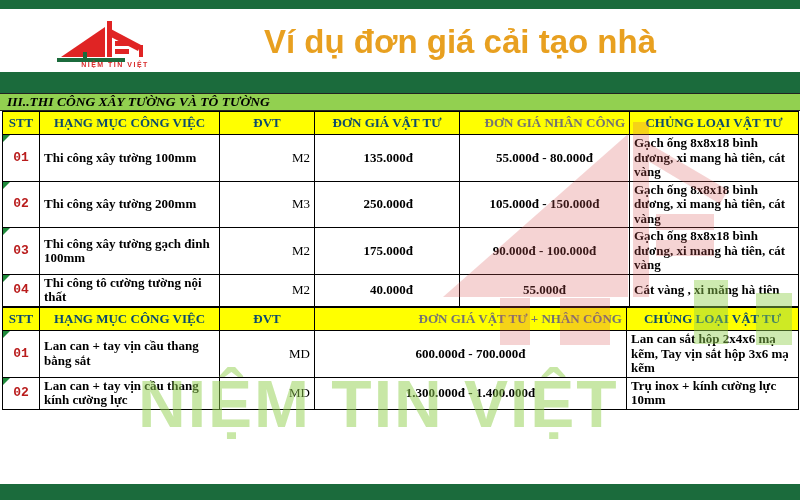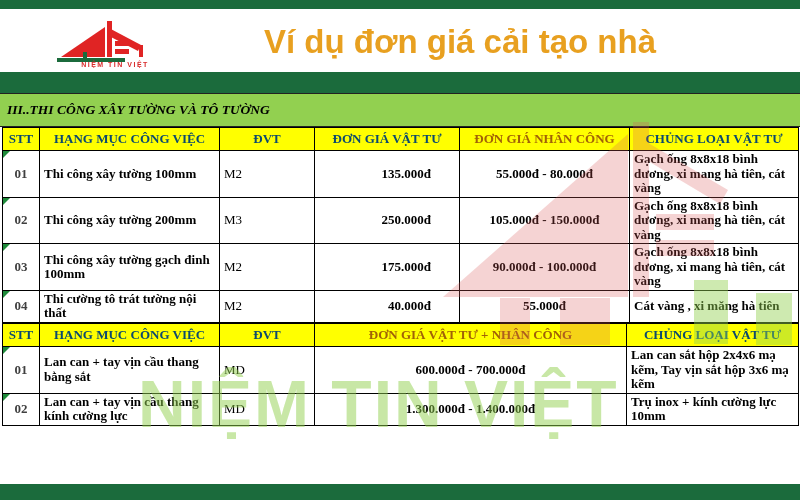--- a/index.html
+++ b/index.html
@@ -12,34 +12,34 @@
   .logo-text { position:absolute; left:0; top:46px; width:120px; text-align:center;
                font-family:"Liberation Sans",sans-serif; font-weight:bold; font-size:7px;
                letter-spacing:1.5px; color:#D92B2B; }
   .title   { position:absolute; left:230px; top:14px; width:460px; text-align:center;
              font-family:"Liberation Sans",sans-serif; font-weight:bold; font-size:33px;
              color:#E8A020; white-space:nowrap; }
   .greenband { height:21px; background:#1B6B3C; }
 
   .section-band { background:#92D050; border-top:1px solid #222; border-bottom:1px solid #222;
                   font-style:italic; font-weight:bold; font-size:13.5px; color:#000;
-                  padding:8px 7px; height:16px; line-height:16px; }
+                  padding:0 7px; height:16px; line-height:16px; }
 
   table { width:796px; margin-left:2px; border-collapse:collapse; table-layout:fixed;
           font-size:13px; font-weight:bold; color:#000; }
   th,td { border:1px solid #000; padding:1px 4px; line-height:1.12; overflow:hidden; }
   th { background:#FFFF00; color:#0c4a6e; text-align:center; height:20px; }
-  th.black { color:#a16207; }
+  th.black { color:#737373;text-align:right; }
   td { height:18px; }
-  .col-stt  { color:#404040; text-align:center; position:relative; }
+  .col-stt  { color:#b91c1c; text-align:center; position:relative;font-family:Liberation Mono, monospace; }
   .corner   { position:absolute; left:0; top:0; width:0; height:0;
               border-top:7px solid #1F8B3B; border-right:7px solid transparent; }
   .col-task { text-align:left; }
-  .col-unit { text-align:left; font-weight:normal; }
-  .col-material_price { text-align:right; padding-right:28px; }
+  .col-unit { text-align:right; font-weight:normal; }
+  .col-material_price { text-align:right; padding-right:46px; }
   .col-labor_price, .col-price { text-align:center; }
   .col-material_type { text-align:left; }
 
   .footer { position:absolute; left:0; bottom:0; width:800px; height:16px; background:#1B6B3C; }
 
   
   .wm { position:absolute; pointer-events:none; z-index:6; }
   .wm-house { left:428px; top:122px; width:310px; height:225px; opacity:.26; }
   .wm-text  { left:138px; top:366px; width:620px; font-family:"Liberation Sans",sans-serif;
               font-weight:bold; font-size:66px; letter-spacing:2px; color:#92D050;
@@ -114,21 +114,21 @@
         <tr>
           <td class="col-stt"><span class="corner"></span>03</td>
           <td class="col-task">Thi công xây tường gạch đinh 100mm</td>
           <td class="col-unit">M2</td>
           <td class="col-material_price">175.000đ</td>
           <td class="col-labor_price">90.000đ - 100.000đ</td>
           <td class="col-material_type">Gạch ống 8x8x18 bình dương, xi mang hà tiên, cát vàng</td>
         </tr>
         <tr>
           <td class="col-stt"><span class="corner"></span>04</td>
-          <td class="col-task">Thi cường tô trát tường nội thất</td>
+          <td class="col-task">Thi công tô cường tường nội thất</td>
           <td class="col-unit">M2</td>
           <td class="col-material_price">40.000đ</td>
           <td class="col-labor_price">55.000đ</td>
           <td class="col-material_type">Cát vàng , xi măng hà tiên</td>
         </tr>
       </tbody>
   </table>
 
 
   <table>

